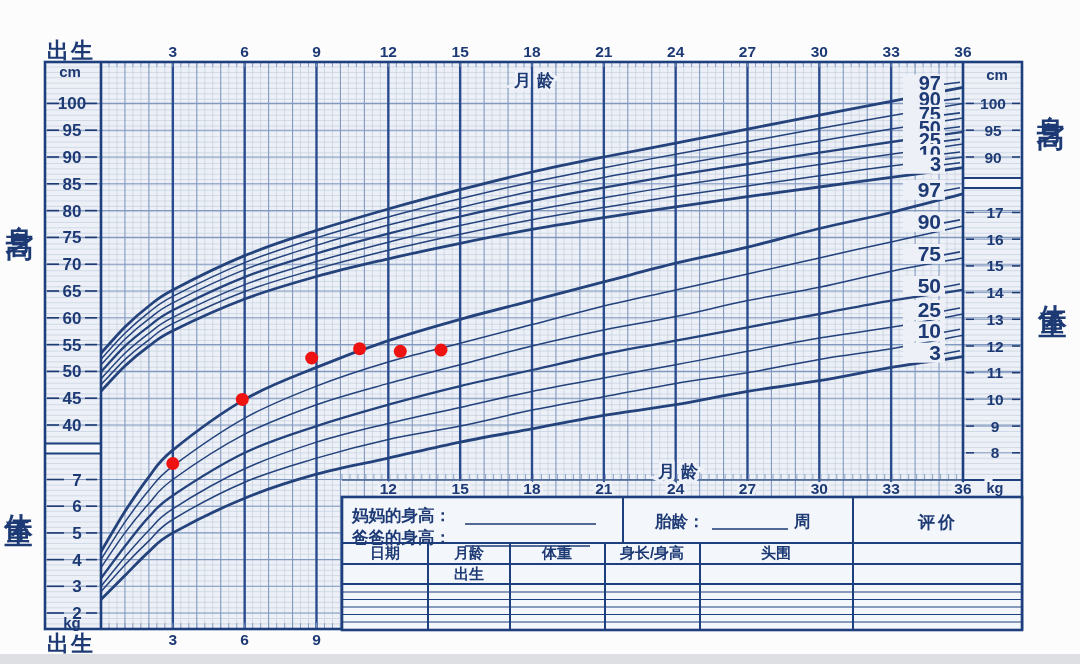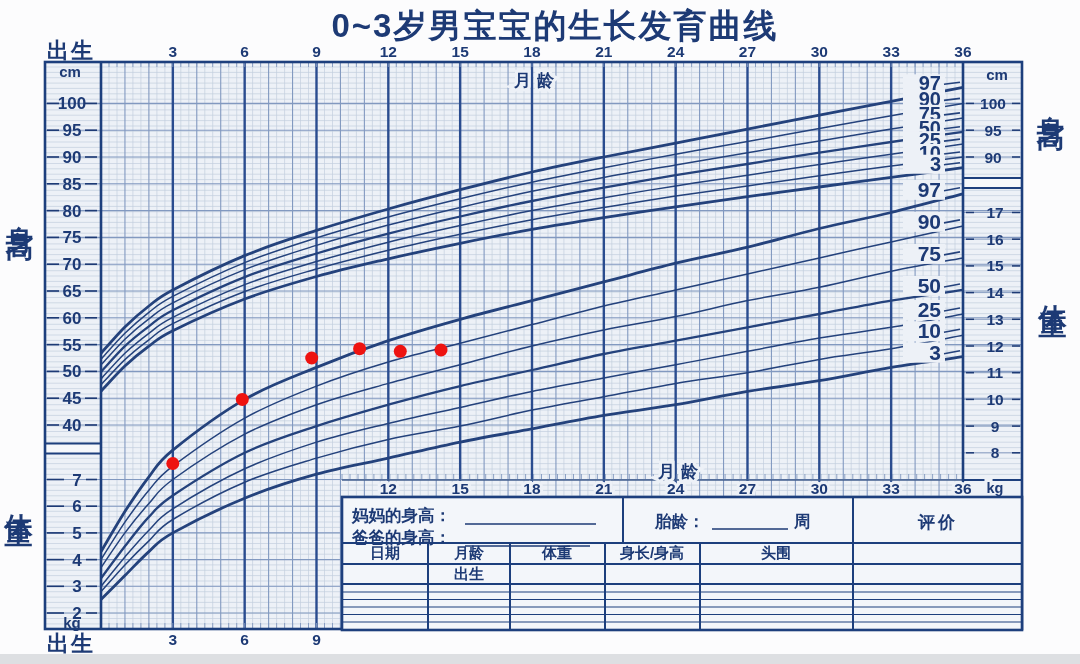--- a/index.html
+++ b/index.html
@@ -361,21 +361,20 @@
         <text x="938" y="528" font-size="17" font-weight="bold" fill="#1d3a75" text-anchor="middle" letter-spacing="3" font-family="Liberation Sans, DejaVu Sans, sans-serif">评价</text>
         <text x="385" y="558" font-size="15" font-weight="bold" fill="#1d3a75" text-anchor="middle" font-family="Liberation Sans, DejaVu Sans, sans-serif">日期</text>
         <text x="469" y="558" font-size="15" font-weight="bold" fill="#1d3a75" text-anchor="middle" font-family="Liberation Sans, DejaVu Sans, sans-serif">月龄</text>
         <text x="557" y="558" font-size="15" font-weight="bold" fill="#1d3a75" text-anchor="middle" font-family="Liberation Sans, DejaVu Sans, sans-serif">体重</text>
         <text x="652" y="558" font-size="15" font-weight="bold" fill="#1d3a75" text-anchor="middle" font-family="Liberation Sans, DejaVu Sans, sans-serif">身长/身高</text>
         <text x="776" y="558" font-size="15" font-weight="bold" fill="#1d3a75" text-anchor="middle" font-family="Liberation Sans, DejaVu Sans, sans-serif">头围</text>
         <text x="469" y="579" font-size="15" font-weight="bold" fill="#1d3a75" text-anchor="middle" font-family="Liberation Sans, DejaVu Sans, sans-serif">出生</text>
       </g>
     </svg>
 
-  <div class="overlay title">0~3岁男宝宝的生长发育曲线</div>
 
   <div class="overlay vlabel v-height-left">身高</div>
   <div class="overlay vlabel v-weight-left">体重</div>
   <div class="overlay vlabel v-height-right">身高</div>
   <div class="overlay vlabel v-weight-right">体重</div>
 
   <div class="overlay birth birth-top">出生</div>
   <div class="overlay birth birth-bottom">出生</div>
 
   <div class="bottom-strip"></div>

